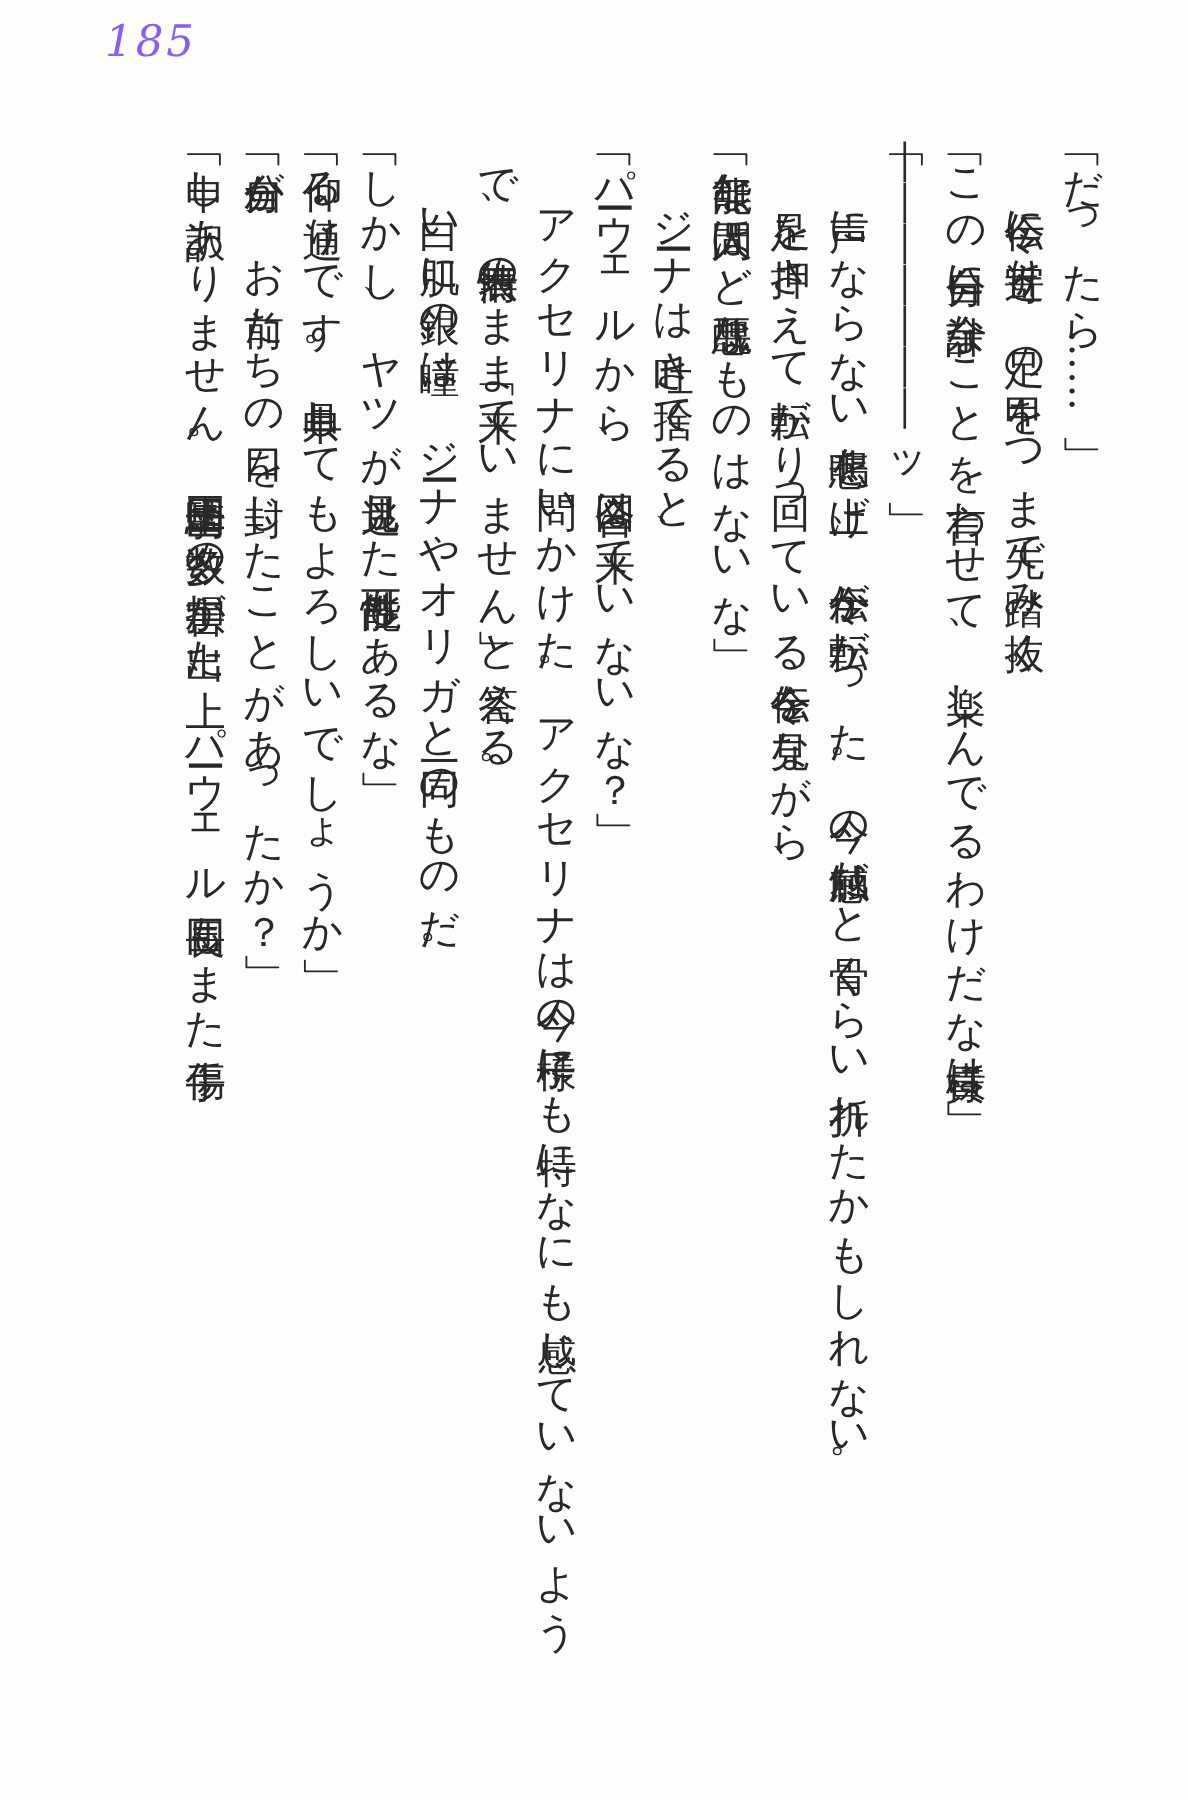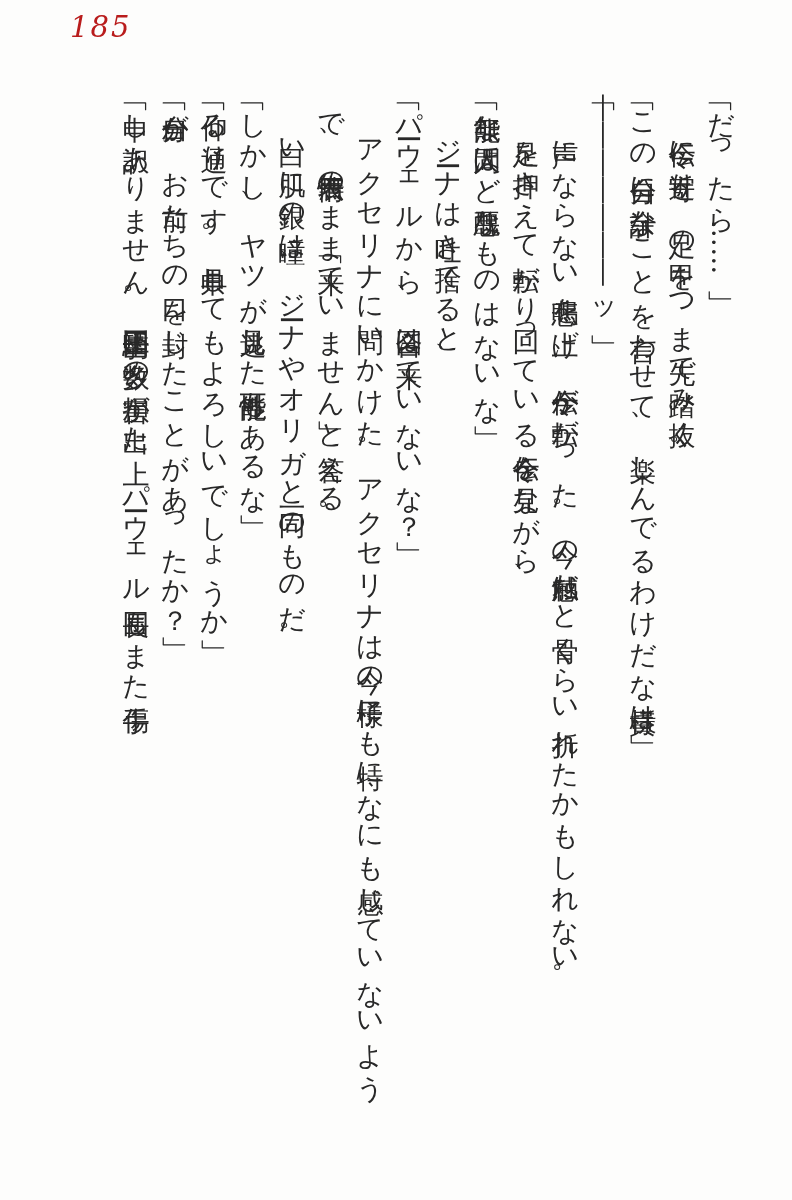--- a/index.html
+++ b/index.html
@@ -13,21 +13,21 @@
     position: relative;
     overflow: hidden;
     font-family: "DejaVu Serif", "Liberation Serif", serif;
   }
   .page-number {
     position: absolute;
     left: 70px;
     top: 10px;
     font-size: 29px;
     font-style: italic;
-    color: #b91c1c;
+    color: #8b5cf6;
     letter-spacing: 2px;
     font-family: "DejaVu Serif", "Liberation Serif", serif;
   }
   .text-block {
     position: absolute;
     top: 94px;
     right: 51px;
     height: 1037px;
     width: 672px;
     writing-mode: vertical-rl;

